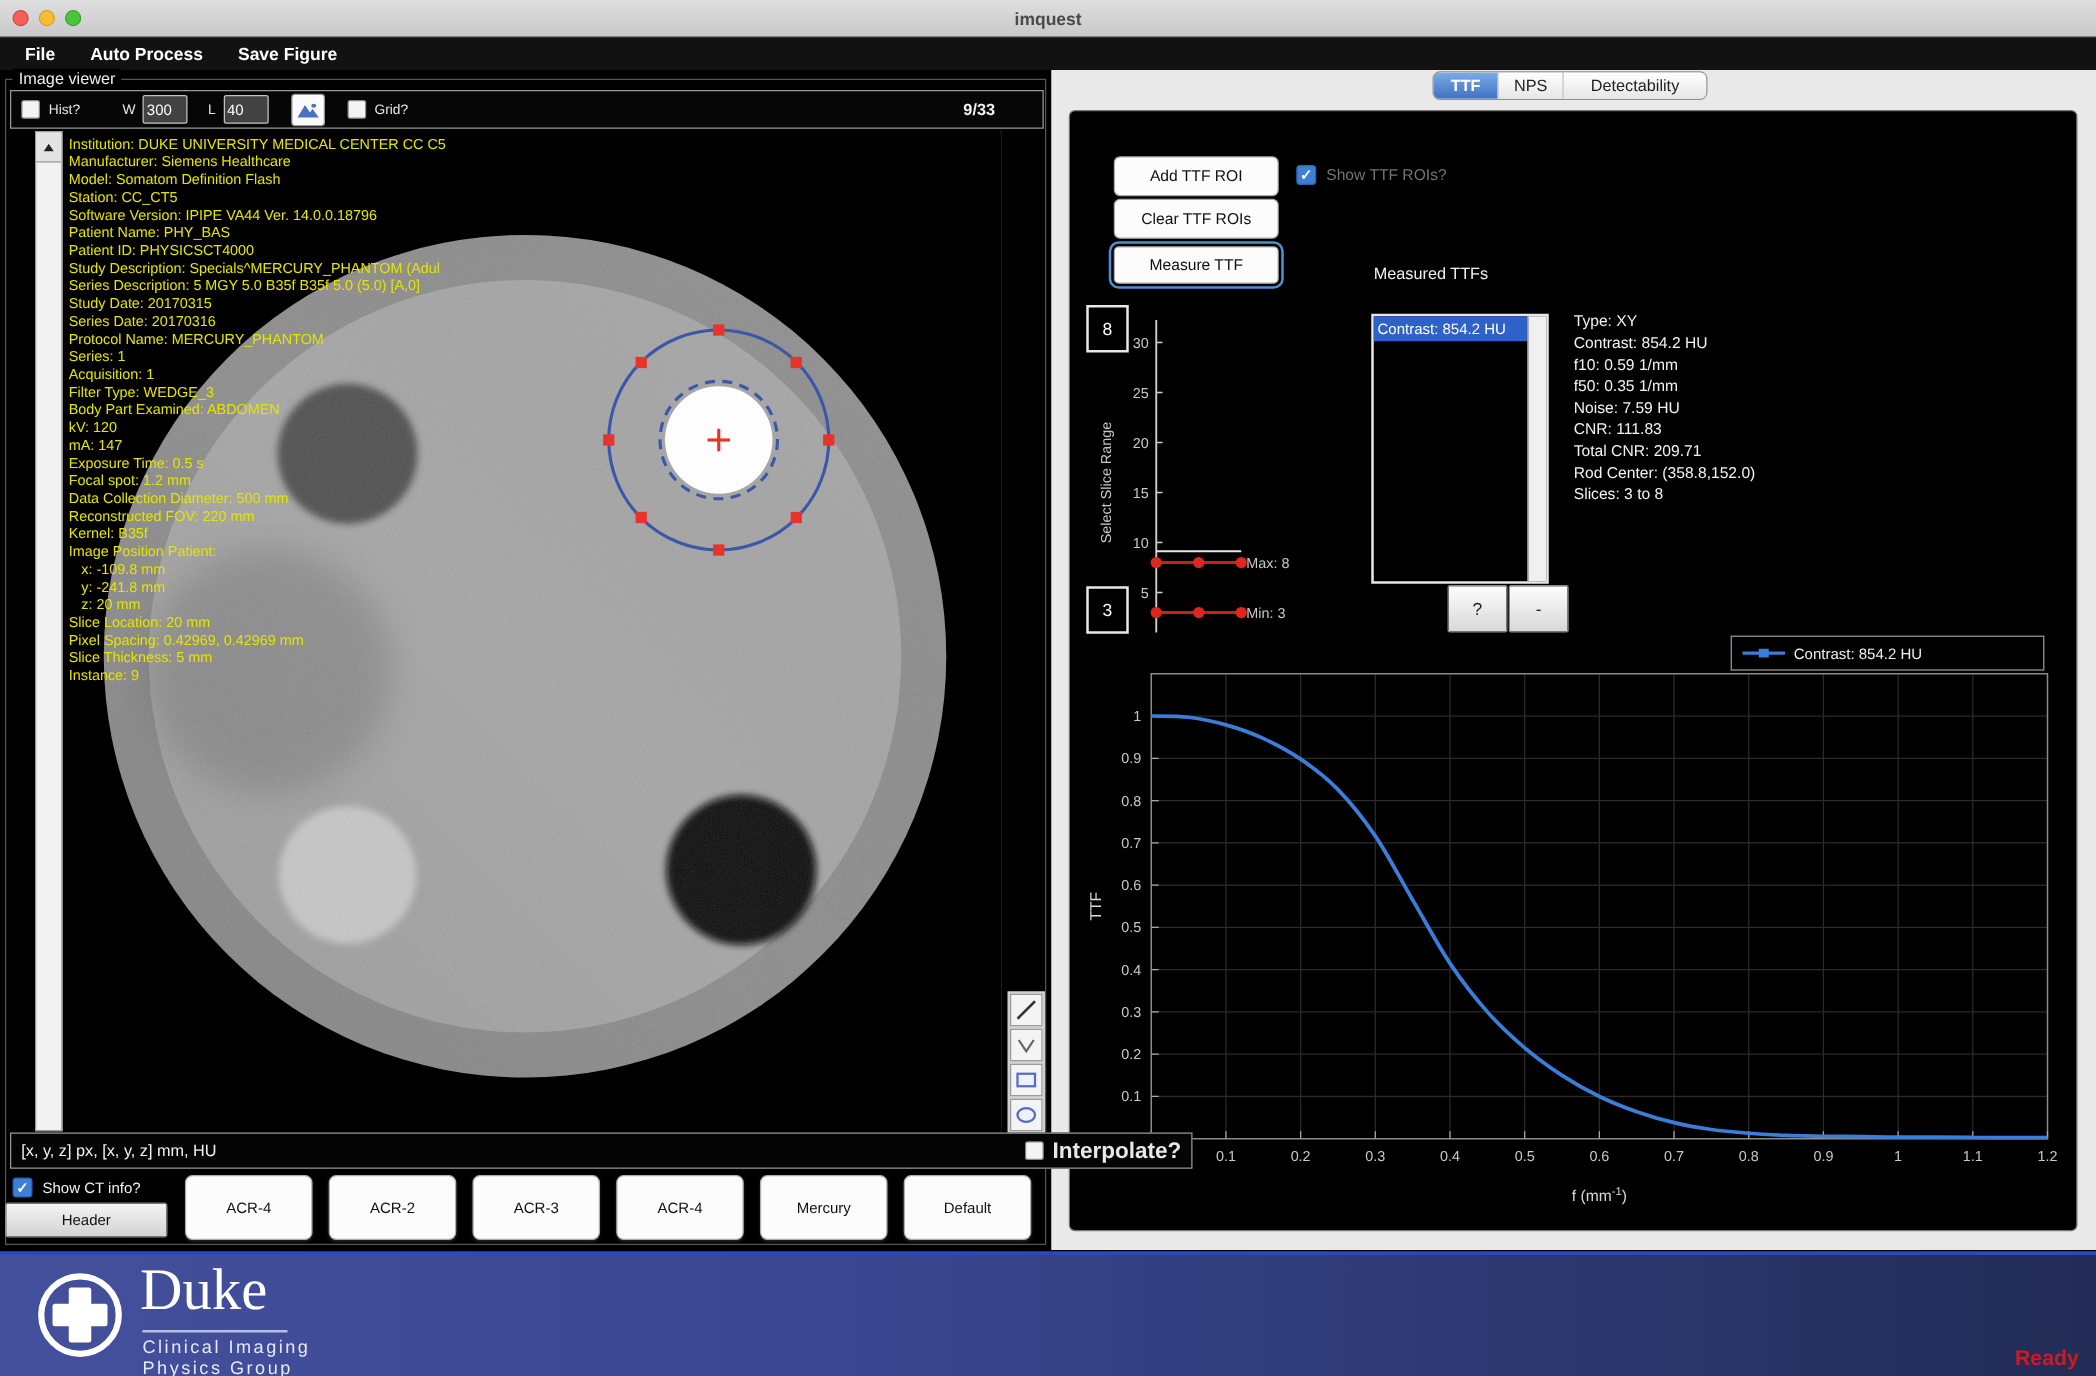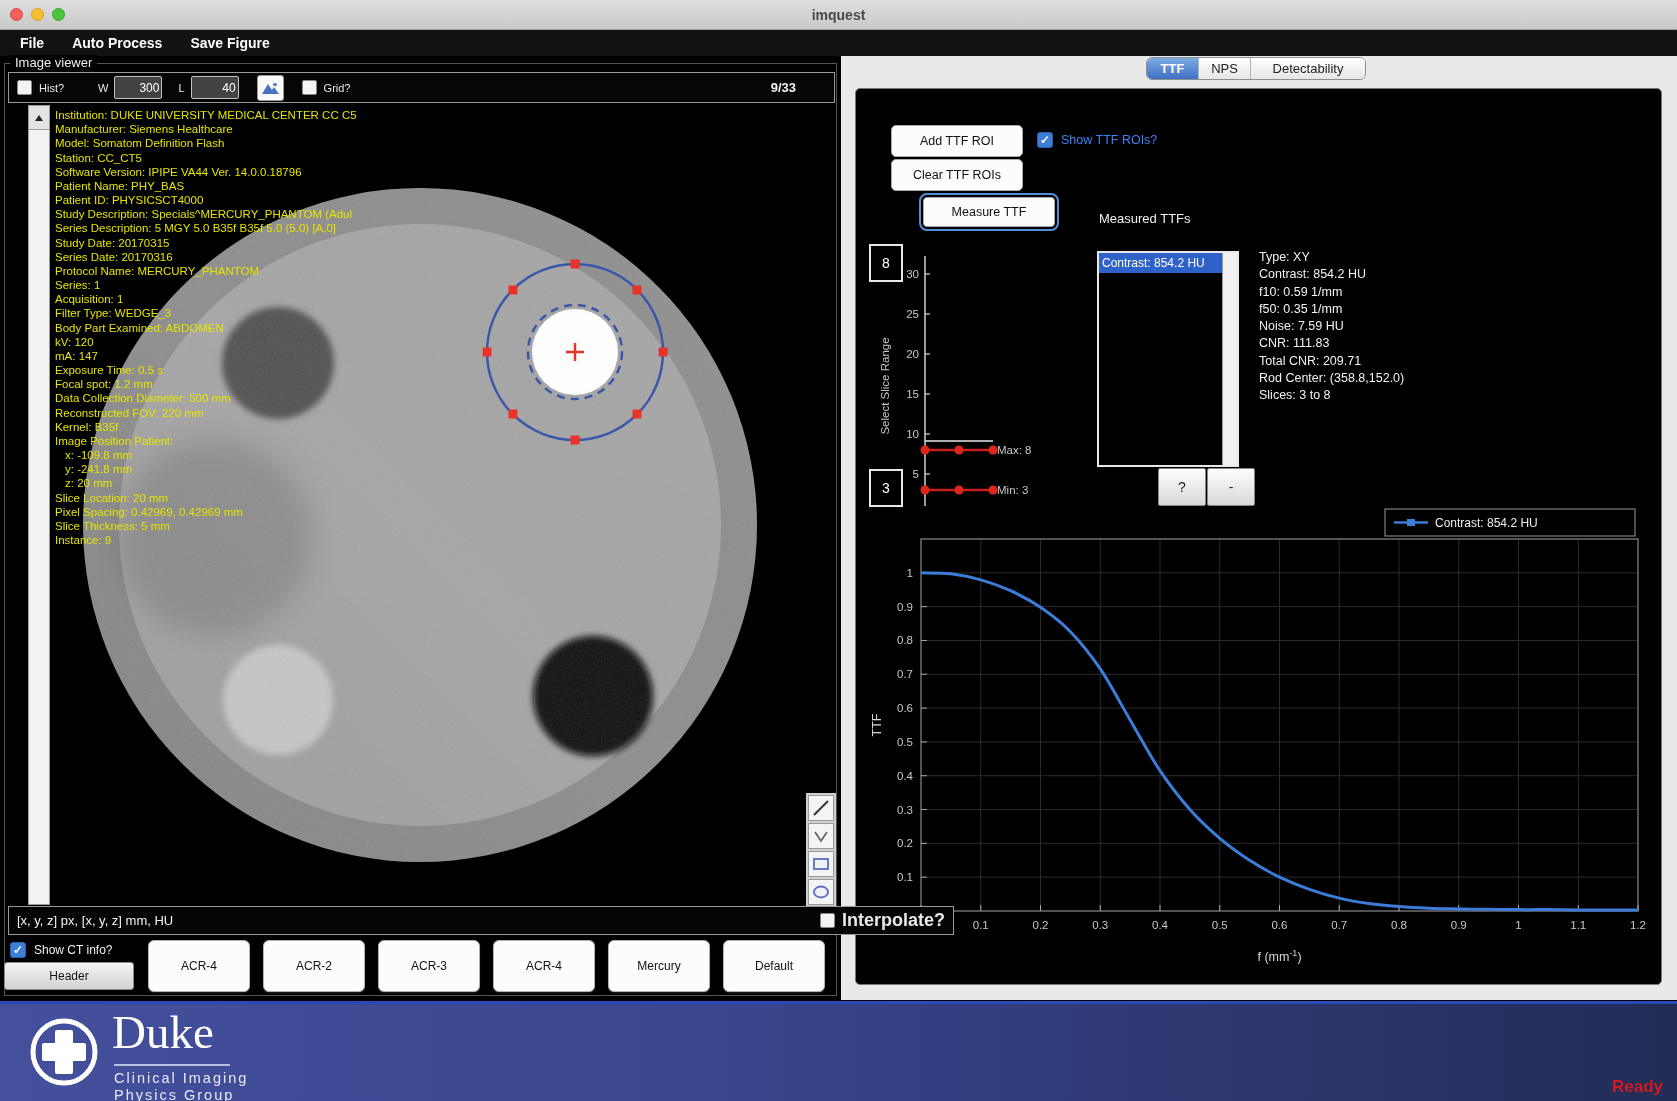--- a/index.html
+++ b/index.html
@@ -30,22 +30,22 @@
   .iv-panel{position:absolute;left:4px;top:0;width:837px;height:944px;background:#000;}
   .iv-frame{position:absolute;left:0;top:7px;width:833px;height:933px;border:1px solid #555;}
   .iv-title{position:absolute;left:6px;top:-1px;background:#000;padding:0 5px;color:#eee;
             font-size:13px;z-index:3;}
   .iv-controls{position:absolute;left:4px;top:16px;width:827px;height:31px;background:#060606;
                border:1px solid #999;display:flex;align-items:center;z-index:2;}
   .cb-light{width:15px;height:15px;background:#f4f4f4;border:1px solid #8a8a8a;border-radius:2px;}
   .cb-blue{width:16px;height:16px;background:#3d7fd6;border:1px solid #2a62b0;border-radius:3px;
            color:#fff;font-size:12px;line-height:14px;text-align:center;font-weight:700;}
   .iv-controls .lbl{color:#e8e8e8;font-size:11px;margin:0 6px 0 7px;}
-  .wl-input{width:48px;height:23px;background:#424242;border:1px solid #c2c2c2;border-radius:2px;
-            color:#fff;font-size:12px;text-align:right;font-family:"Liberation Sans",sans-serif;}
+  .wl-input{width:36px;height:23px;background:#424242;border:1px solid #c2c2c2;border-radius:2px;
+            color:#fff;font-size:12px;text-align:left;font-family:"Liberation Sans",sans-serif;}
   .cmap-btn{width:27px;height:26px;background:#fafafa;border:1px solid #999;border-radius:3px;
             margin-left:18px;padding:0;display:flex;align-items:center;justify-content:center;}
   .slice-counter{margin-left:auto;margin-right:38px;color:#f2f2f2;font-size:13px;font-weight:700;}
 
   .iv-canvas{position:absolute;left:4px;top:49px;width:793px;height:800px;background:#000;
              border-right:1px solid #777;}
   .iv-scrollbar{position:absolute;left:20px;top:0;width:22px;height:800px;background:#f2f2f2;
                 border:1px solid #9a9a9a;z-index:2;}
   .sb-btn{width:20px;height:24px;background:#e4e4e4;border-bottom:1px solid #9a9a9a;
           display:flex;align-items:center;justify-content:center;}
@@ -84,25 +84,25 @@
   .seg.w1{width:52px;} .seg.w2{width:52px;} .seg.w3{width:114px;}
 
   .rp-black{position:absolute;left:14px;top:32px;width:807px;height:897px;background:#000;
             border:1px solid #777;border-radius:5px;}
 
   .rp-btn{position:absolute;width:132px;height:32px;background:#fcfcfc;border:1px solid #aaa;
           border-radius:5px;font-size:12.5px;color:#111;font-family:"Liberation Sans",sans-serif;}
   .btn-add{left:35px;top:36px;}
   .btn-clear{left:35px;top:70px;}
   .measure-wrap{position:absolute;left:31px;top:104px;width:140px;height:38px;
-                border:2px solid #4f8fd6;border-radius:8px;padding:2px;background:#000;margin-left:32px;}
+                border:2px solid #4f8fd6;border-radius:8px;padding:2px;background:#000;}
   .btn-measure{width:100%;height:100%;background:#fcfcfc;border:1px solid #aaa;border-radius:4px;
                font-size:12.5px;color:#111;font-family:"Liberation Sans",sans-serif;}
   .show-rois{position:absolute;left:181px;top:43px;display:flex;align-items:center;gap:8px;}
-  .show-rois .clbl{color:#3b82f6;font-size:12.5px;}
+  .show-rois .clbl{color:#737373;font-size:12.5px;}
 
   .measured-lbl{position:absolute;left:243px;top:122px;color:#f0f0f0;font-size:13px;}
   .ttf-listbox{position:absolute;left:241px;top:162px;width:142px;height:216px;background:#000;
                border:2px solid #e8e8e8;}
   .lb-scroll{position:absolute;right:0;top:0;width:15px;height:100%;background:#f0f0f0;
              border-left:1px solid #999;}
   .lb-item{height:20px;line-height:20px;font-size:12px;color:#fff;padding-left:3px;
            margin-right:15px;white-space:nowrap;overflow:hidden;}
   .lb-item.selected{background:#2f62c8;}
   .small-btn{position:absolute;width:48px;height:38px;background:linear-gradient(#fdfdfd,#d8d8d8);

